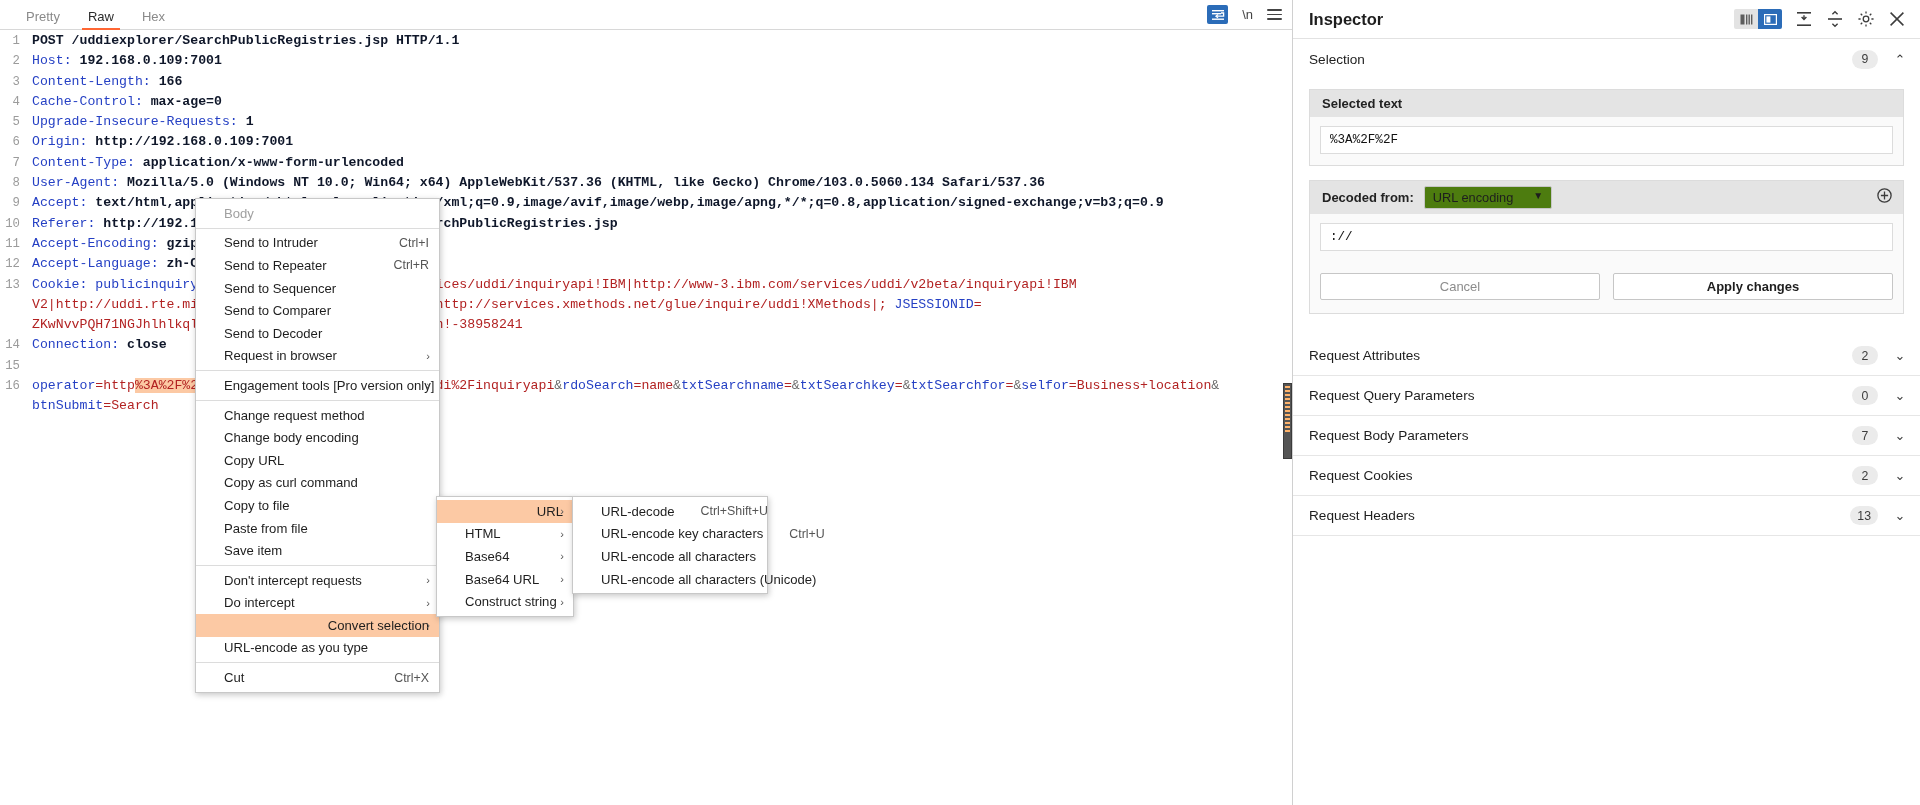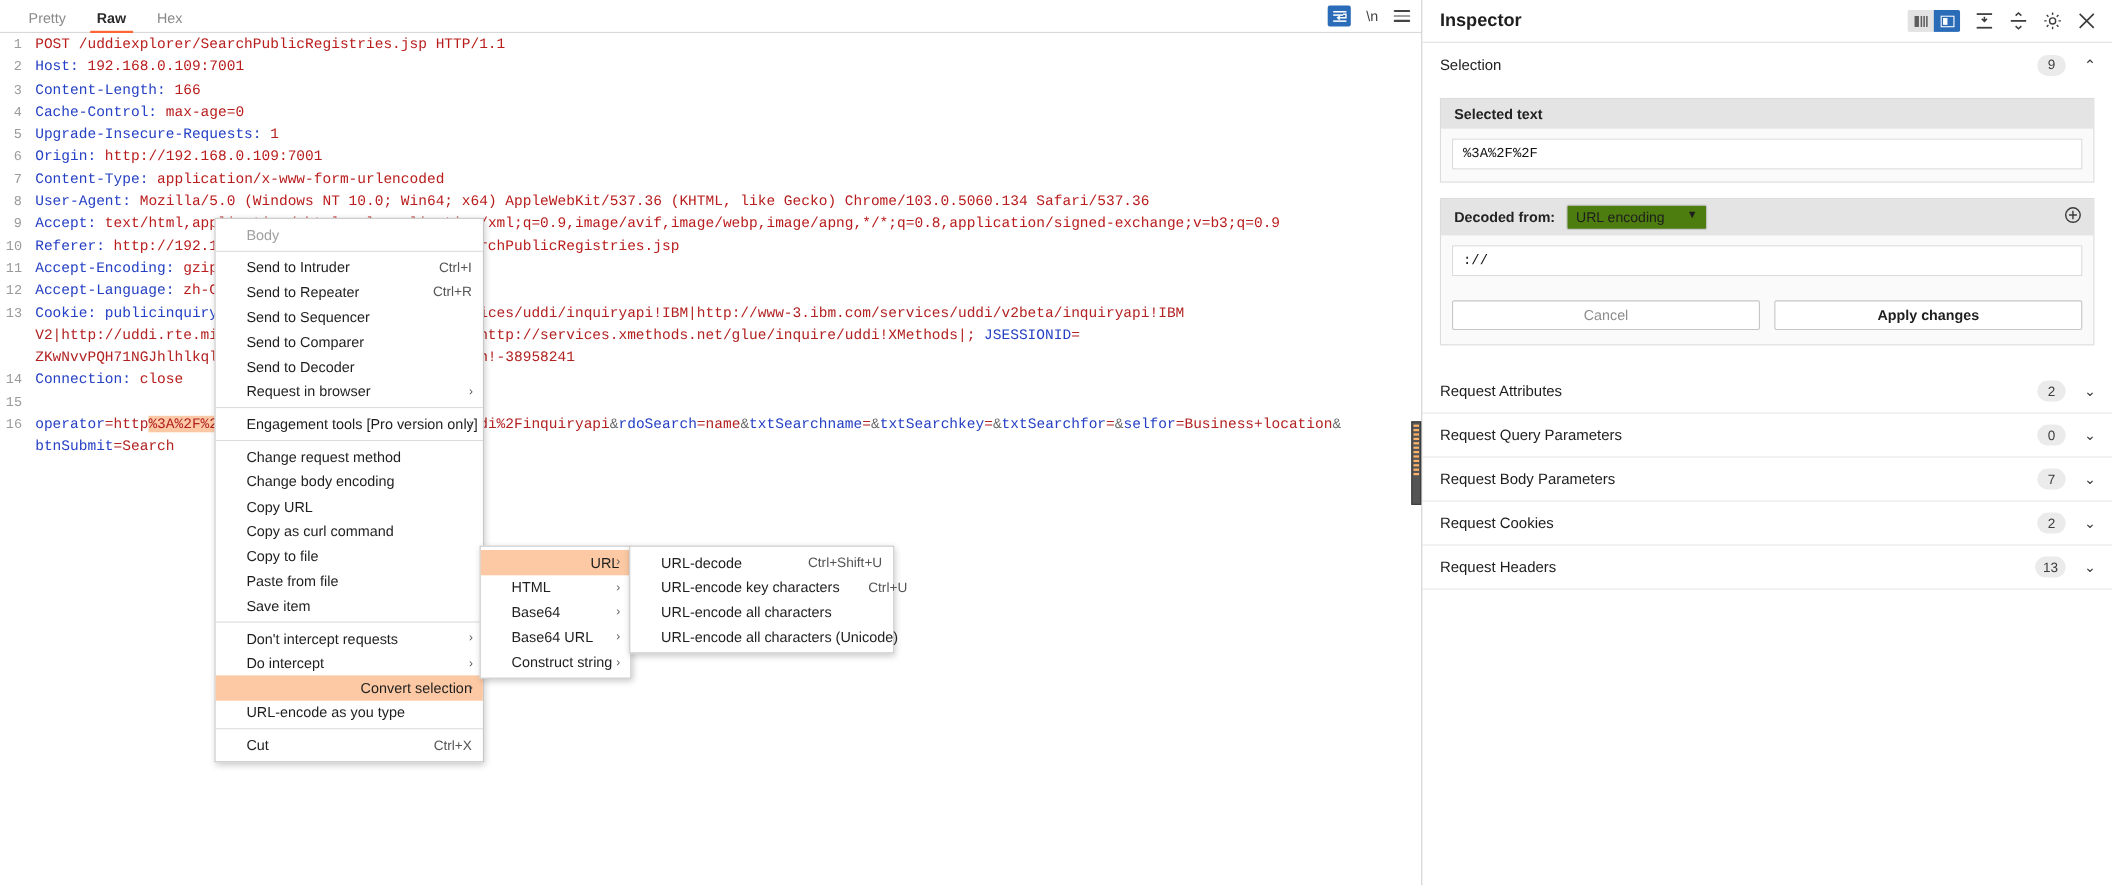--- a/index.html
+++ b/index.html
@@ -16,21 +16,21 @@
   .editor-pane { width: 1292px; height: 805px; position: relative; background: #fff; }
 
   .tabbar {
     height: 30px; display: flex; align-items: flex-end;
     border-bottom: 1px solid #d8d8d8; padding-left: 12px; position: relative;
   }
   .tab {
     font-size: 13px; color: #8a8a8a; padding: 0 14px 6px 14px;
     cursor: pointer; position: relative; line-height: 1;
   }
-  .tab.active { color: #2b2b2b; font-weight: 700; }
+  .tab.active { color: #2b2b2b; font-weight: 400; }
   .tab.active::after {
     content: ""; position: absolute; left: 8px; right: 8px; bottom: -1px;
     height: 2px; background: #ff6633;
   }
   .tabbar-right {
     position: absolute; right: 10px; bottom: 5px;
     display: flex; align-items: center; gap: 14px;
   }
   .icon-btn { cursor: pointer; display: flex; align-items: center; justify-content: center; }
   .icon-blue {
@@ -49,21 +49,21 @@
     overflow: hidden;
   }
   .line { display: flex; white-space: pre; }
   .gutter {
     width: 26px; min-width: 26px; text-align: right; color: #9b9b9b;
     padding-right: 6px; user-select: none; font-size: 12.3px;
   }
   .ltext { white-space: pre; padding-left: 6px; }
   .k { color: #2540c4; }           
   .r { color: #b22222; }           
-  .d { color: #b91c1c; }              
+  .d { color: #0f172a; font-weight: bold; }              
   .sel { background: #fcc9a4; color: #b22222; }
   .amp { color: #6a6a6a; }
 
   
   .menu {
     position: absolute; background: #fff;
     border: 1px solid #c8c8c8;
     box-shadow: 1px 2px 6px rgba(0,0,0,0.22);
     font-size: 13.1px; color: #1e1e1e; z-index: 50; padding: 3px 0;
   }
@@ -76,21 +76,21 @@
   .mi.hl { background: #fcc9a4; text-align: right; }
   .mi .label { flex: 1; }
   .mi .accel { color: #555; font-size: 12.4px; padding-left: 26px; }
   .mi .arrow {
     position: absolute; right: 9px; top: 50%; transform: translateY(-50%);
     font-size: 11px; color: #555;
   }
   .m-sep { height: 1px; background: #dcdcdc; margin: 3px 0; }
 
   .m-convert { left: 436px; top: 496px; width: 138px; }
-  .m-url     { left: 572px; top: 496px; width: 241px; }
+  .m-url     { left: 572px; top: 496px; width: 196px; }
 
   
   .inspector {
     width: 628px; height: 805px; background: #fff;
     border-left: 1px solid #d0d0d0; position: relative;
   }
   .insp-head {
     height: 38px; display: flex; align-items: center;
     padding: 0 14px 0 16px; gap: 10px;
   }

